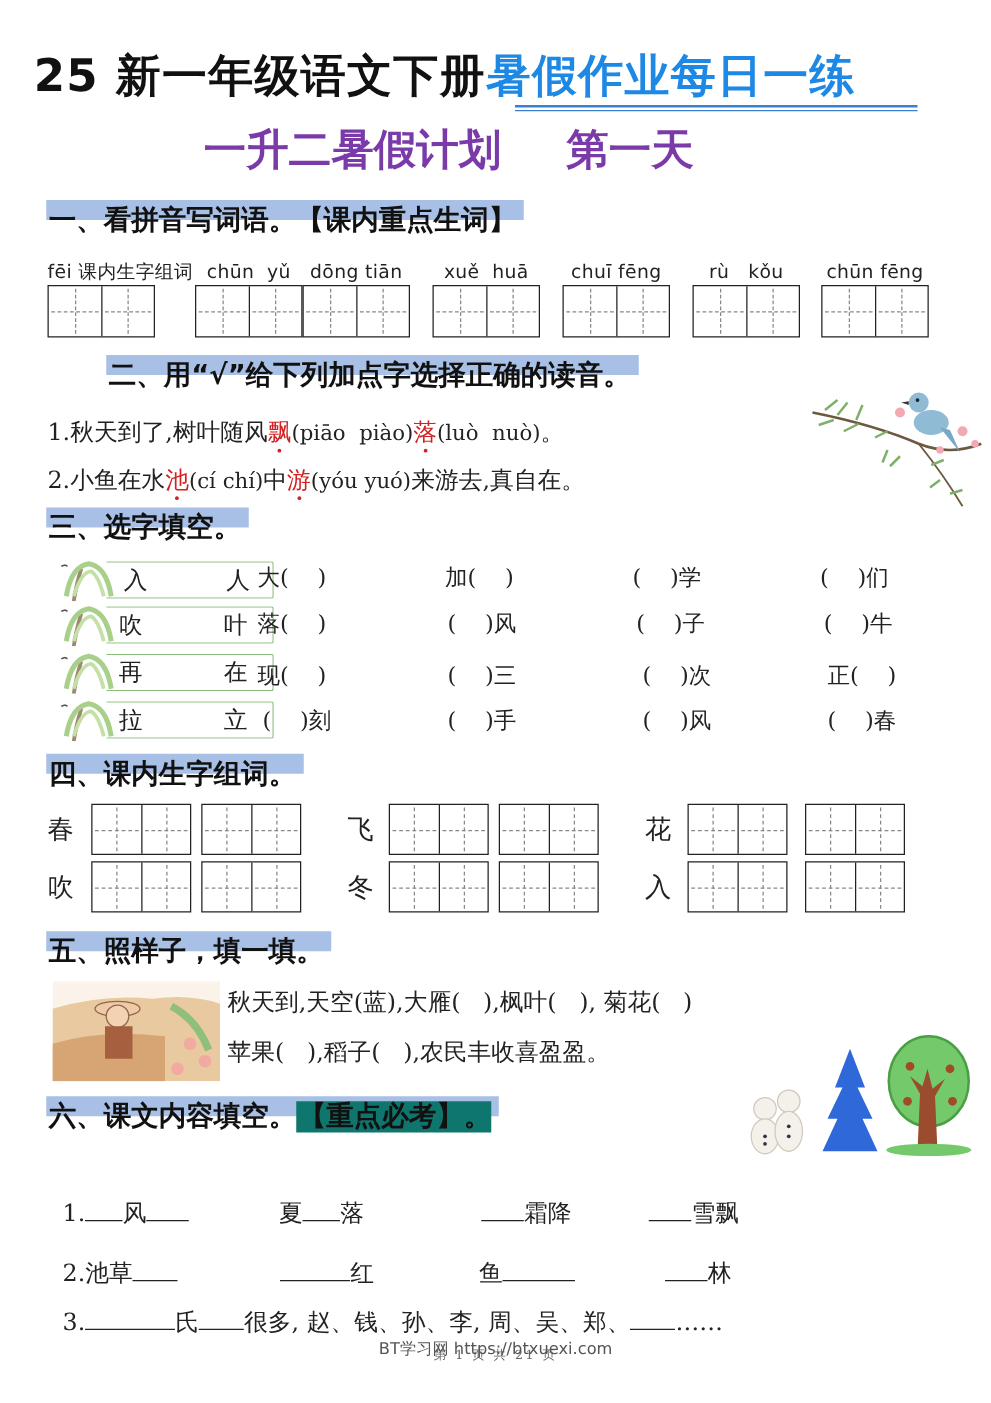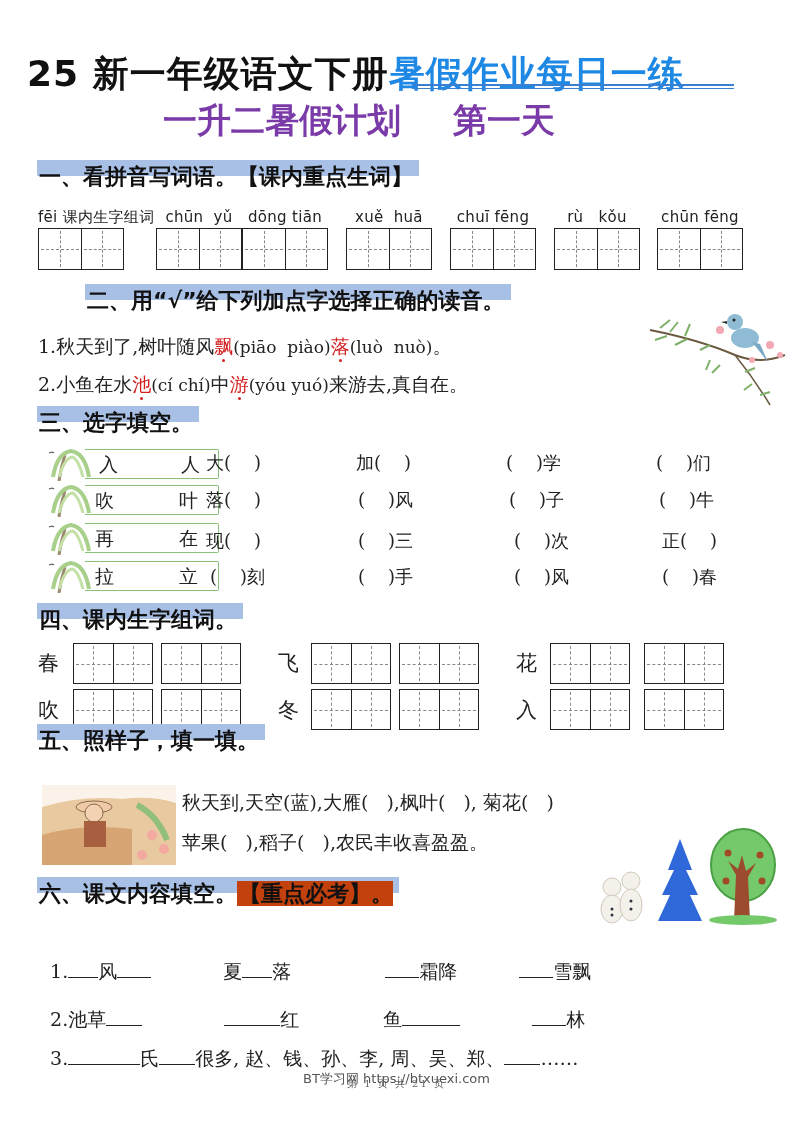--- a/index.html
+++ b/index.html
@@ -2,30 +2,30 @@
 <html><head>
 <meta charset="utf-8">
 <style>
   * { box-sizing: border-box; margin: 0; padding: 0; }
   html, body { width: 793px; height: 1122px; background: #ffffff; overflow: hidden; }
   body { position: relative; font-family: "DejaVu Serif", "Liberation Serif", serif; color: #222; }
 
   .abs { position: absolute; }
 
   
-  .title-line { position: absolute; top: 38px; left: 27px; height: 50px; white-space: nowrap; font-family: "DejaVu Sans", "Liberation Sans", sans-serif; font-weight: bold; font-size: 36px; line-height: 48px; letter-spacing: 1px; margin-top: 12px; }
+  .title-line { position: absolute; top: 38px; left: 27px; height: 50px; white-space: nowrap; font-family: "DejaVu Sans", "Liberation Sans", sans-serif; font-weight: bold; font-size: 36px; line-height: 48px; letter-spacing: 1px; }
   .title-black { color: #111; }
   .title-blue { color: #1e88e5; position: relative; }
   .title-underline { position: absolute; left: 412px; top: 84px; width: 322px; height: 5px; border-top: 2px solid #3a7fd0; border-bottom: 1.5px solid #3a7fd0; }
   .subtitle { position: absolute; top: 96px; left: 163px; font-family: "DejaVu Sans", "Liberation Sans", sans-serif; font-weight: bold; font-size: 34px; line-height: 48px; color: #7a3ba8; white-space: nowrap; }
   .subtitle .gap { display: inline-block; width: 52px; }
 
   
   .sec-head { position: absolute; left: 37px; height: 16px; background: #a9c0e6; font-family: "DejaVu Sans", "Liberation Sans", sans-serif; font-weight: bold; font-size: 22px; line-height: 33px; color: #111; padding-left: 2px; padding-right: 6px; white-space: nowrap; }
-  .sec-head .extra { background: #c2410c; padding-left: 2px; }
+  .sec-head .extra { background: #0f766e; padding-left: 2px; }
 
   
   .py-group { position: absolute; top: 206px; width: 86px; }
   .py-label { font-family: "DejaVu Sans", "Liberation Sans", sans-serif; font-size: 15px; color: #222; text-align: center; height: 22px; line-height: 22px; white-space: nowrap; letter-spacing: 0.3px; }
   .tian-pair { display: flex; border: 1.6px solid #222; width: 86px; height: 42px; }
   .tian { position: relative; flex: 1; height: 100%; }
   .tian + .tian { border-left: 1.6px solid #222; }
   .tian::before { content: ""; position: absolute; left: 50%; top: 2px; bottom: 2px; border-left: 1px dashed #888; }
   .tian::after { content: ""; position: absolute; top: 50%; left: 2px; right: 2px; border-top: 1px dashed #888; }
 
@@ -302,21 +302,21 @@
       <div class="tian"></div>
     </div>
   </div>
 <div class="word-box" style="left:644px;top:689px;">
     <div class="tian-pair">
       <div class="tian"></div>
       <div class="tian"></div>
     </div>
   </div>
 
-<div class="sec-head" style="top:724px;">
+<div class="sec-head" style="top:745px;">
   <span>五、照样子，填一填。</span>
 </div>
 <svg class="abs" style="left:42px;top:785px;" width="134" height="80">
   <rect x="0" y="0" width="134" height="80" fill="#fbf3ea"></rect>
   <path d="M0 22 Q40 10 80 14 Q110 10 134 18 L134 80 L0 80 Z" fill="#e9c9a0"></path>
   <path d="M0 50 Q40 38 90 44 L90 80 L0 80 Z" fill="#d7a574"></path>
   <ellipse cx="52" cy="22" rx="18" ry="6" fill="#f0c9a8" stroke="#8a6a4a"></ellipse>
   <circle cx="52" cy="28" r="9" fill="#f3d2b3" stroke="#8a6a4a"></circle>
   <rect x="42" y="36" width="22" height="26" fill="#a6603f"></rect>
   <circle cx="110" cy="50" r="5" fill="#f2a9a0"></circle>

